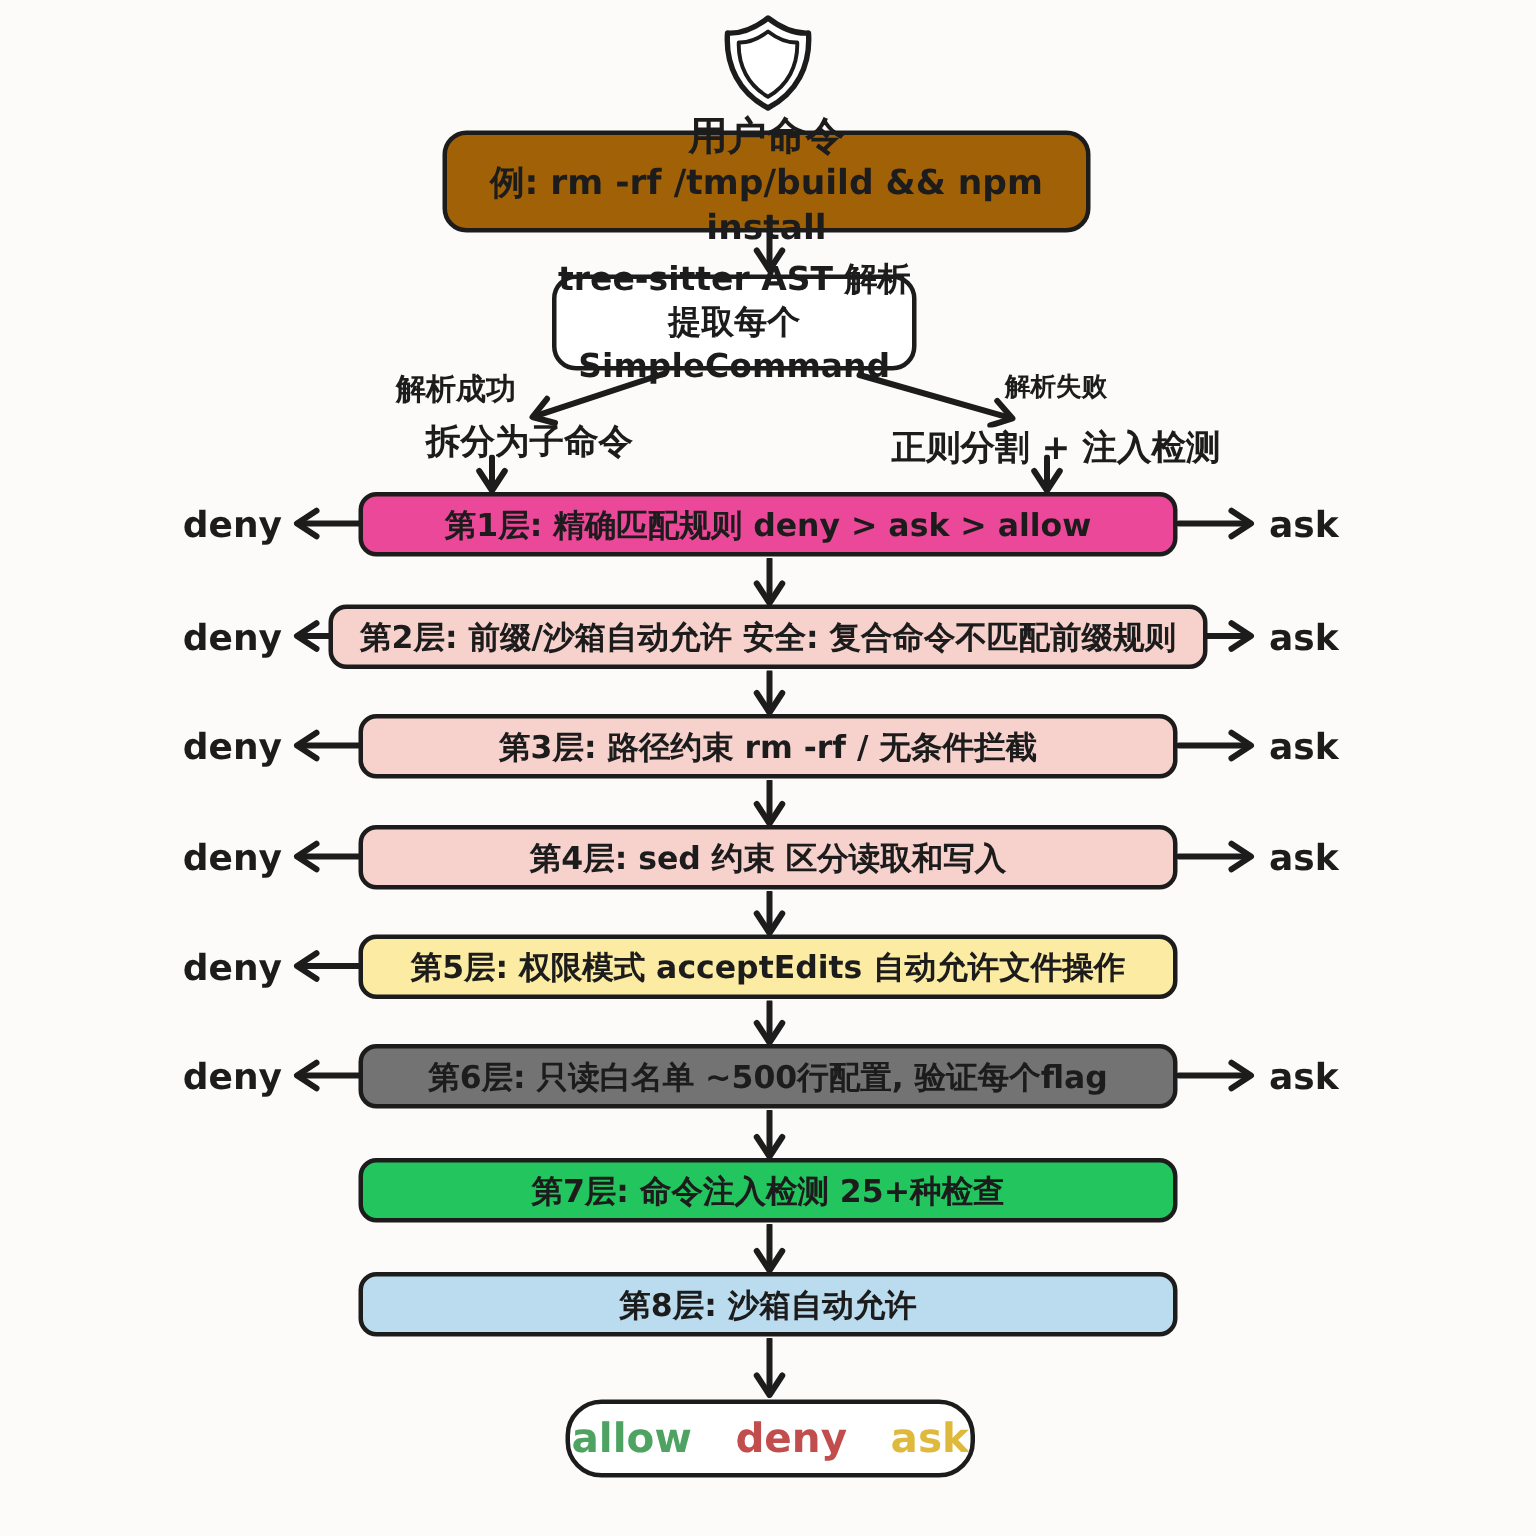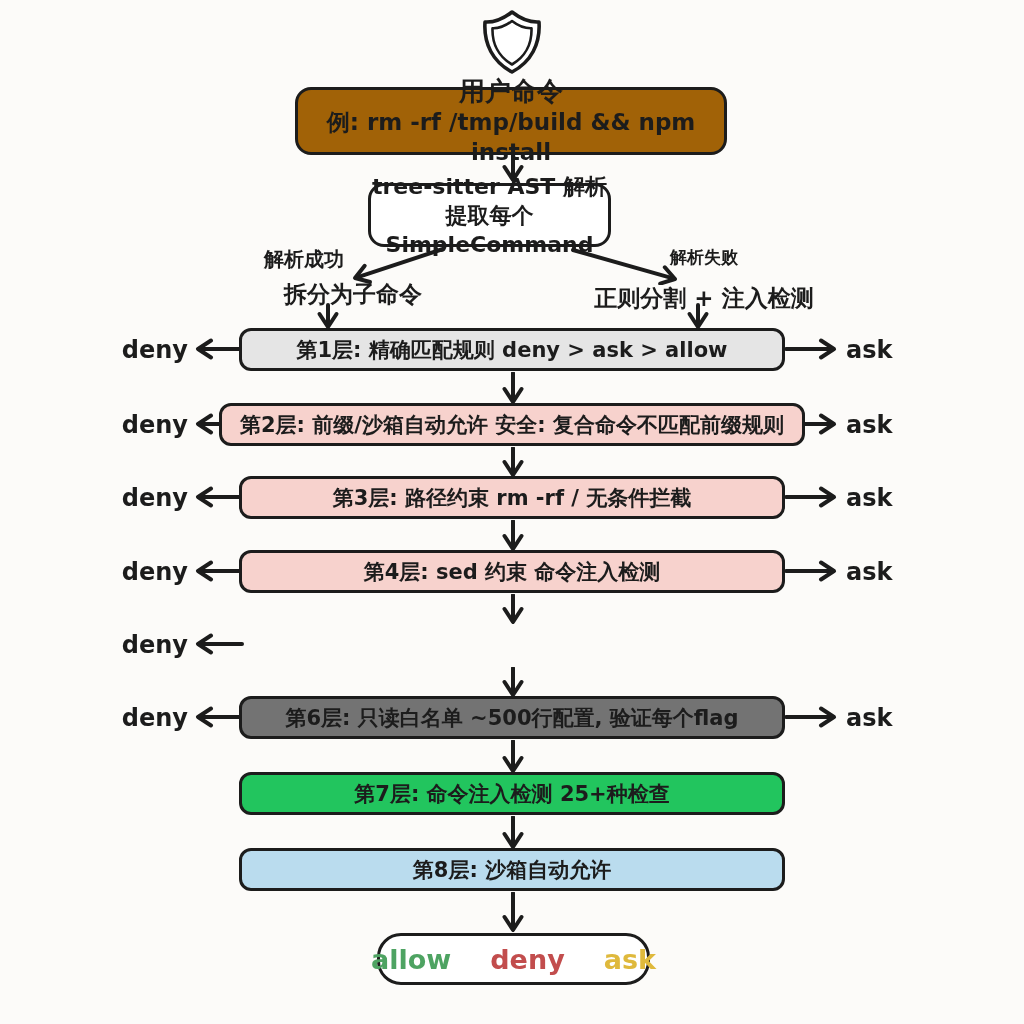--- a/index.html
+++ b/index.html
@@ -29,21 +29,21 @@
   .layer-box{
     position:absolute;left:50%;top:0;transform:translateX(-50%);
     height:43px;min-width:546px;box-sizing:border-box;padding:0 18px;
     border:3px solid #1c1c1c;border-radius:12px;
     display:flex;align-items:center;justify-content:center;
     font-size:21px;white-space:nowrap;
   }
   .side-label{position:absolute;top:0;height:43px;display:flex;align-items:center;font-size:24px;}
   .side-label.deny{left:108px;width:80px;justify-content:flex-end;}
   .side-label.ask{left:846px;width:80px;justify-content:flex-start;}
-  .node-final{left:377px;top:933px;width:273px;height:52px;border-radius:24px;flex-direction:row;gap:39px;font-size:27px;}
+  .node-final{left:377px;top:933px;width:273px;height:52px;border-radius:24px;flex-direction:row;gap:29px;font-size:27px;}
   svg{display:block;}
 </style>
 </head>
 <body>
 
 <div class="canvas" style="background: rgb(252, 251, 249);">
 
   <svg class="abs" style="left:476px;top:8px" width="72" height="68" viewBox="0 0 72 68">
     <path d="M36 4 C45 11 55 14.5 63 14 C64.5 36 55 54 36 64 C17 54 7.5 36 9 14 C17 14.5 27 11 36 4 Z" fill="#ffffff" stroke="#1c1c1c" stroke-width="3.6" stroke-linejoin="round"></path>
     <path d="M36 13 C42.5 18 50 20.5 55.5 20.3 C56 36 49 49 36 56.5 C23 49 16 36 16.5 20.3 C22 20.5 29.5 18 36 13 Z" fill="none" stroke="#1c1c1c" stroke-width="2.6" stroke-linejoin="round"></path>
@@ -124,21 +124,21 @@
         <span class="side-label deny">deny</span>
         <svg class="abs" style="left:192px;top:10px" width="52" height="22" viewBox="0 0 52 22">
           <line x1="50" y1="11" x2="9" y2="11" stroke="#1c1c1c" stroke-width="4" stroke-linecap="round"></line>
           <polyline points="19,2.5 6,11 19,19.5" fill="none" stroke="#1c1c1c" stroke-width="4" stroke-linecap="round" stroke-linejoin="round"></polyline>
         </svg>
         <svg class="abs" style="left:782px;top:10px" width="58" height="22" viewBox="0 0 58 22">
           <line x1="4" y1="11" x2="49" y2="11" stroke="#1c1c1c" stroke-width="4" stroke-linecap="round"></line>
           <polyline points="39,19.5 52,11 39,2.5" fill="none" stroke="#1c1c1c" stroke-width="4" stroke-linecap="round" stroke-linejoin="round"></polyline>
         </svg>
         <span class="side-label ask">ask</span>
-        <div class="layer-box" style="background:#e5e5e5">第1层: 精确匹配规则 deny &gt; ask &gt; allow</div>
+        <div class="layer-box" style="background:#ec4899">第1层: 精确匹配规则 deny &gt; ask &gt; allow</div>
       </div>
       <div class="layer-row" style="top:403px">
         <span class="side-label deny">deny</span>
         <svg class="abs" style="left:192px;top:10px" width="52" height="22" viewBox="0 0 52 22">
           <line x1="50" y1="11" x2="9" y2="11" stroke="#1c1c1c" stroke-width="4" stroke-linecap="round"></line>
           <polyline points="19,2.5 6,11 19,19.5" fill="none" stroke="#1c1c1c" stroke-width="4" stroke-linecap="round" stroke-linejoin="round"></polyline>
         </svg>
         <svg class="abs" style="left:782px;top:10px" width="58" height="22" viewBox="0 0 58 22">
           <line x1="4" y1="11" x2="49" y2="11" stroke="#1c1c1c" stroke-width="4" stroke-linecap="round"></line>
           <polyline points="39,19.5 52,11 39,2.5" fill="none" stroke="#1c1c1c" stroke-width="4" stroke-linecap="round" stroke-linejoin="round"></polyline>
@@ -163,28 +163,29 @@
         <span class="side-label deny">deny</span>
         <svg class="abs" style="left:192px;top:10px" width="52" height="22" viewBox="0 0 52 22">
           <line x1="50" y1="11" x2="9" y2="11" stroke="#1c1c1c" stroke-width="4" stroke-linecap="round"></line>
           <polyline points="19,2.5 6,11 19,19.5" fill="none" stroke="#1c1c1c" stroke-width="4" stroke-linecap="round" stroke-linejoin="round"></polyline>
         </svg>
         <svg class="abs" style="left:782px;top:10px" width="58" height="22" viewBox="0 0 58 22">
           <line x1="4" y1="11" x2="49" y2="11" stroke="#1c1c1c" stroke-width="4" stroke-linecap="round"></line>
           <polyline points="39,19.5 52,11 39,2.5" fill="none" stroke="#1c1c1c" stroke-width="4" stroke-linecap="round" stroke-linejoin="round"></polyline>
         </svg>
         <span class="side-label ask">ask</span>
-        <div class="layer-box" style="background:#f7d2cd">第4层: sed 约束 命令注入检测</div>
+        <div class="layer-box" style="background:#f7d2cd">第4层: sed 约束 区分读取和写入</div>
       </div>
       <div class="layer-row" style="top:623px">
         <span class="side-label deny">deny</span>
         <svg class="abs" style="left:192px;top:10px" width="52" height="22" viewBox="0 0 52 22">
           <line x1="50" y1="11" x2="9" y2="11" stroke="#1c1c1c" stroke-width="4" stroke-linecap="round"></line>
           <polyline points="19,2.5 6,11 19,19.5" fill="none" stroke="#1c1c1c" stroke-width="4" stroke-linecap="round" stroke-linejoin="round"></polyline>
         </svg>
+        <div class="layer-box" style="background:#fbeba3">第5层: 权限模式 acceptEdits 自动允许文件操作</div>
       </div>
       <div class="layer-row" style="top:696px">
         <span class="side-label deny">deny</span>
         <svg class="abs" style="left:192px;top:10px" width="52" height="22" viewBox="0 0 52 22">
           <line x1="50" y1="11" x2="9" y2="11" stroke="#1c1c1c" stroke-width="4" stroke-linecap="round"></line>
           <polyline points="19,2.5 6,11 19,19.5" fill="none" stroke="#1c1c1c" stroke-width="4" stroke-linecap="round" stroke-linejoin="round"></polyline>
         </svg>
         <svg class="abs" style="left:782px;top:10px" width="58" height="22" viewBox="0 0 58 22">
           <line x1="4" y1="11" x2="49" y2="11" stroke="#1c1c1c" stroke-width="4" stroke-linecap="round"></line>
           <polyline points="39,19.5 52,11 39,2.5" fill="none" stroke="#1c1c1c" stroke-width="4" stroke-linecap="round" stroke-linejoin="round"></polyline>

